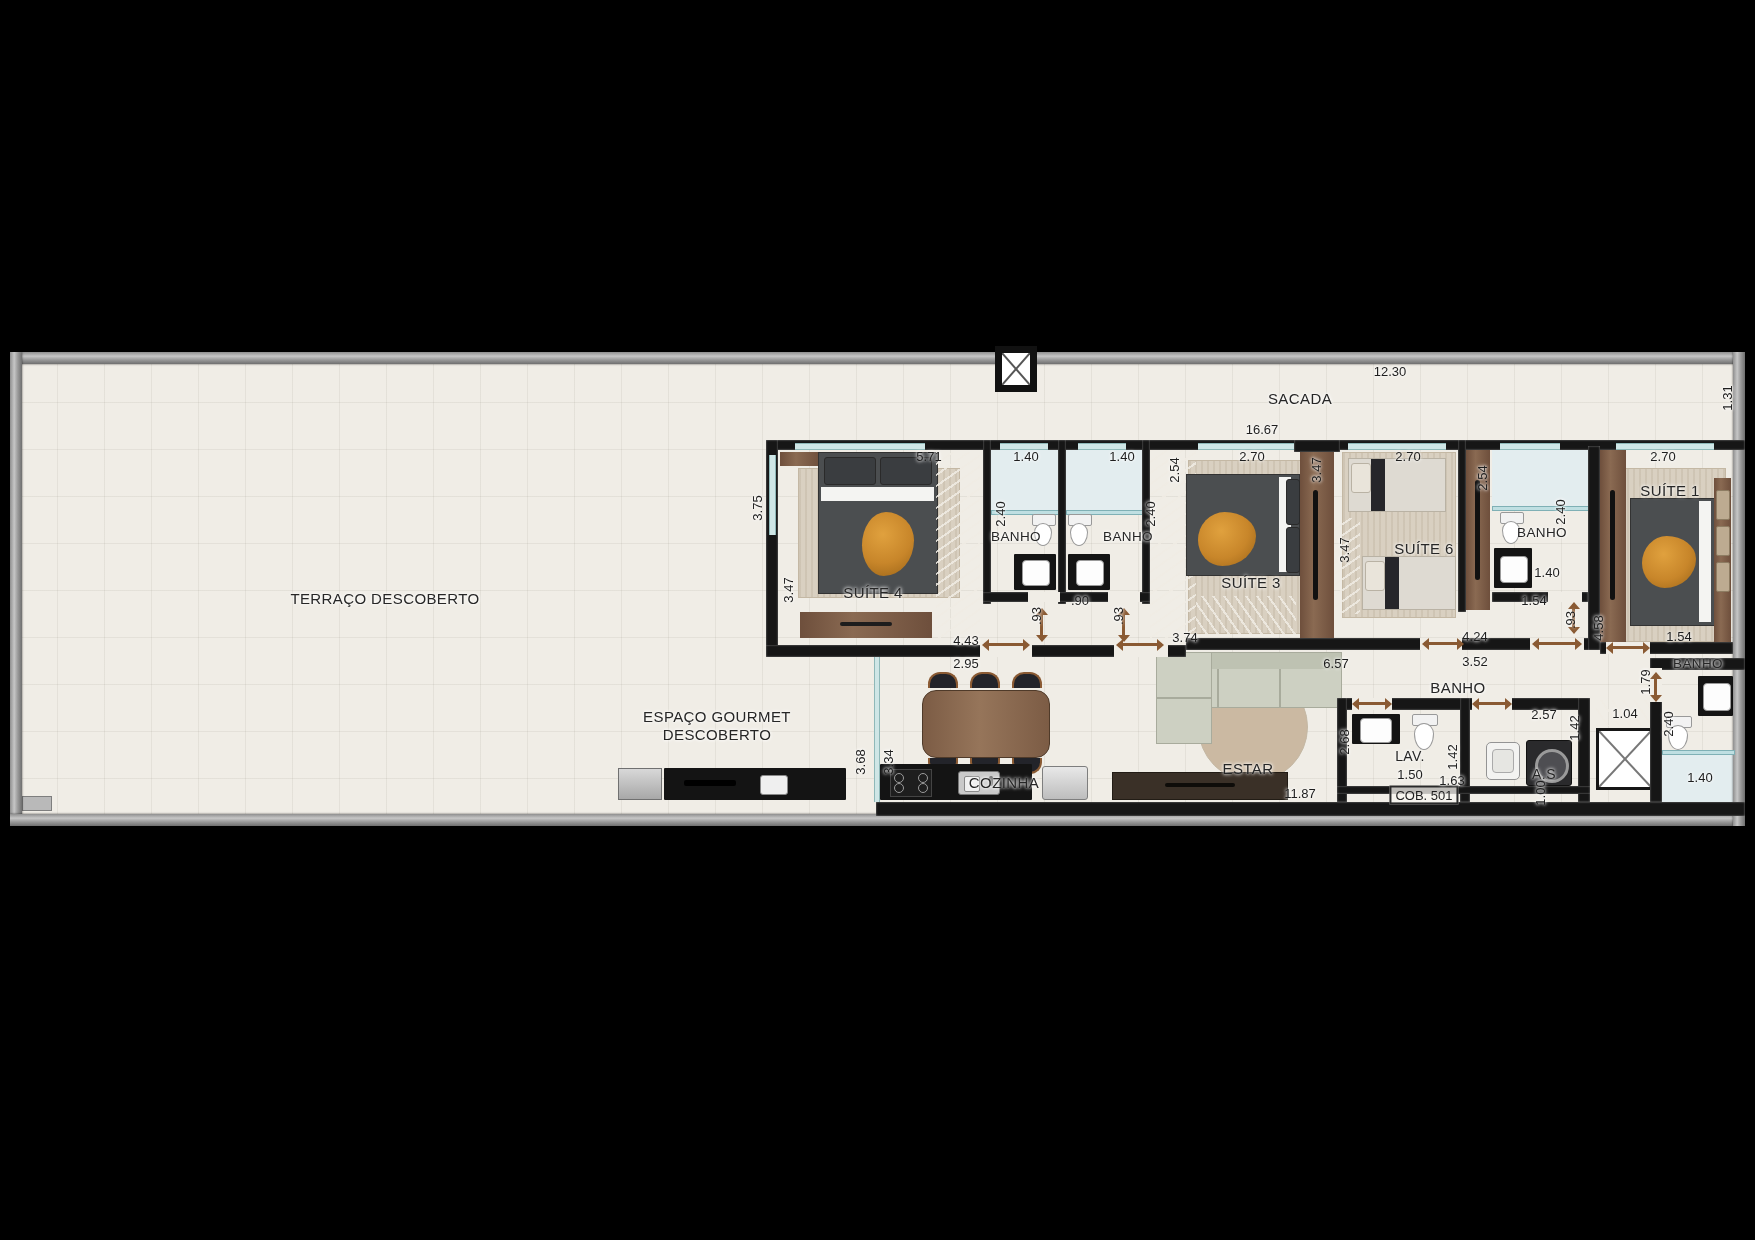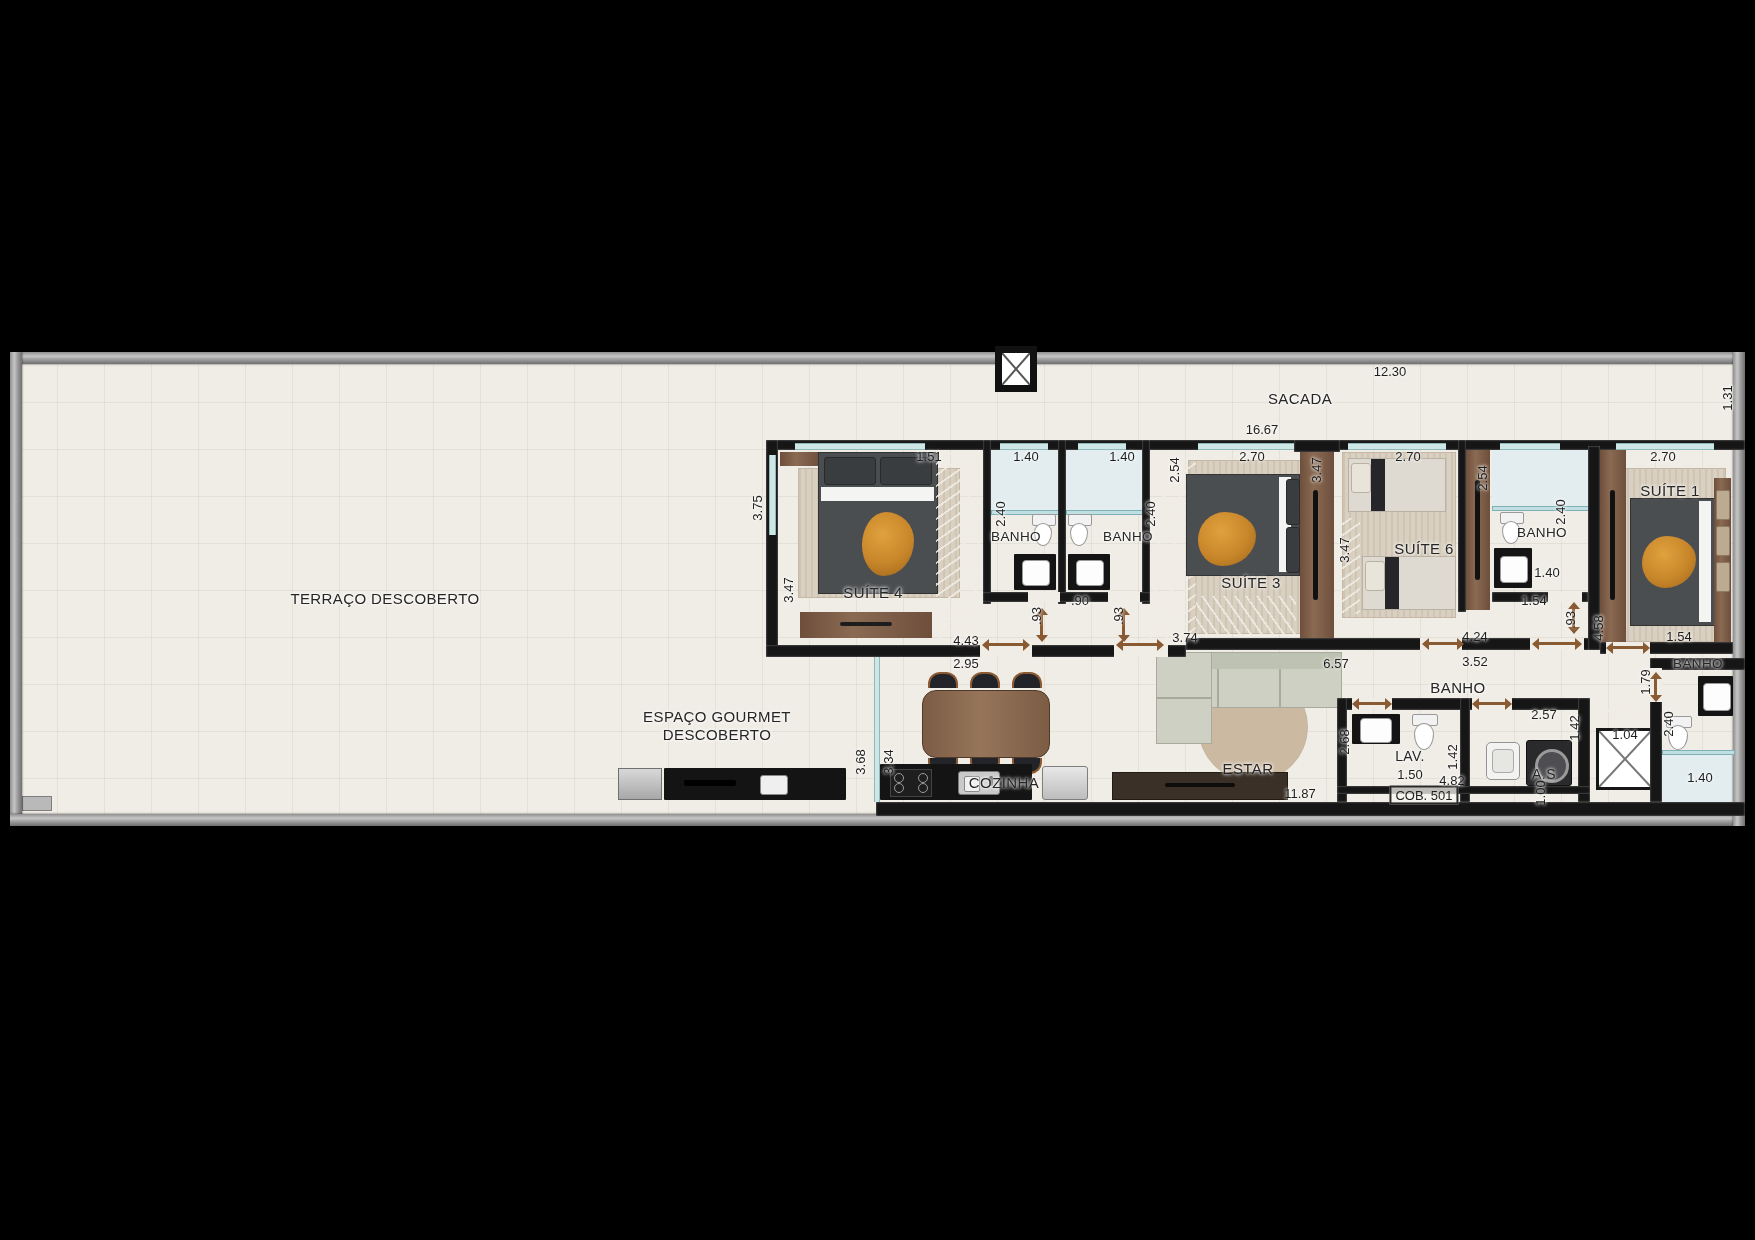--- a/index.html
+++ b/index.html
@@ -296,21 +296,21 @@
     <div class="arrow h" style="left: 1424px; top: 642px; width: 38px;"></div>
     <div class="arrow h" style="left: 1534px; top: 642px; width: 46px;"></div>
     <div class="arrow h" style="left: 1608px; top: 646px; width: 40px;"></div>
     <div class="arrow h" style="left: 1354px; top: 702px; width: 36px;"></div>
     <div class="arrow h" style="left: 1474px; top: 702px; width: 36px;"></div>
     <div class="arrow v" style="left: 1654px; top: 674px; height: 26px;"></div>
     <div class="arrow v" style="left: 1572px; top: 604px; height: 28px;"></div>
     <span class="dimt" style="left: 1390px; top: 371px;">12.30</span>
     <span class="dimt dimv" style="left: 1727px; top: 398px;">1.31</span>
     <span class="dimt" style="left: 1262px; top: 429px;">16.67</span>
-    <span class="dimt" style="left: 929px; top: 456px;">1.51</span>
+    <span class="dimt" style="left: 929px; top: 456px;">5.71</span>
     <span class="dimt" style="left: 1026px; top: 456px;">1.40</span>
     <span class="dimt" style="left: 1122px; top: 456px;">1.40</span>
     <span class="dimt" style="left: 1252px; top: 456px;">2.70</span>
     <span class="dimt" style="left: 1408px; top: 456px;">2.70</span>
     <span class="dimt" style="left: 1663px; top: 456px;">2.70</span>
     <span class="dimt dimv" style="left: 1174px; top: 470px;">2.54</span>
     <span class="dimt dimv" style="left: 1316px; top: 470px;">3.47</span>
     <span class="dimt dimv" style="left: 1482px; top: 478px;">2.54</span>
     <span class="dimt dimv" style="left: 757px; top: 508px;">3.75</span>
     <span class="dimt dimv" style="left: 788px; top: 590px;">3.47</span>
@@ -333,19 +333,19 @@
     <span class="dimt" style="left: 966px; top: 663px;">2.95</span>
     <span class="dimt" style="left: 1185px; top: 637px; text-align: center;">3.74</span>
     <span class="dimt" style="left: 1336px; top: 663px;">6.57</span>
     <span class="dimt" style="left: 1475px; top: 636px;">4.24</span>
     <span class="dimt" style="left: 1475px; top: 661px;">3.52</span>
     <span class="dimt dimv" style="left: 1344px; top: 742px;">2.68</span>
     <span class="dimt dimv" style="left: 1452px; top: 757px;">1.42</span>
     <span class="dimt" style="left: 1410px; top: 774px;">1.50</span>
     <span class="dimt" style="left: 1544px; top: 714px;">2.57</span>
     <span class="dimt dimv" style="left: 1574px; top: 728px;">1.42</span>
-    <span class="dimt" style="left: 1625px; top: 713px; margin-top: 21px;">1.04</span>
-    <span class="dimt" style="left: 1452px; top: 780px;">4.82</span>
+    <span class="dimt" style="left: 1625px; top: 713px;">1.04</span>
+    <span class="dimt" style="left: 1452px; top: 780px;">1.63</span>
     <span class="dimt dimv" style="left: 1540px; top: 793px;">1.00</span>
     <span class="dimt" style="left: 1300px; top: 793px;">11.87</span>
     <span class="dimt dimv" style="left: 860px; top: 762px;">3.68</span>
     <span class="dimt dimv" style="left: 888px; top: 762px;">3.34</span>
   </div>
 
 </body></html>

